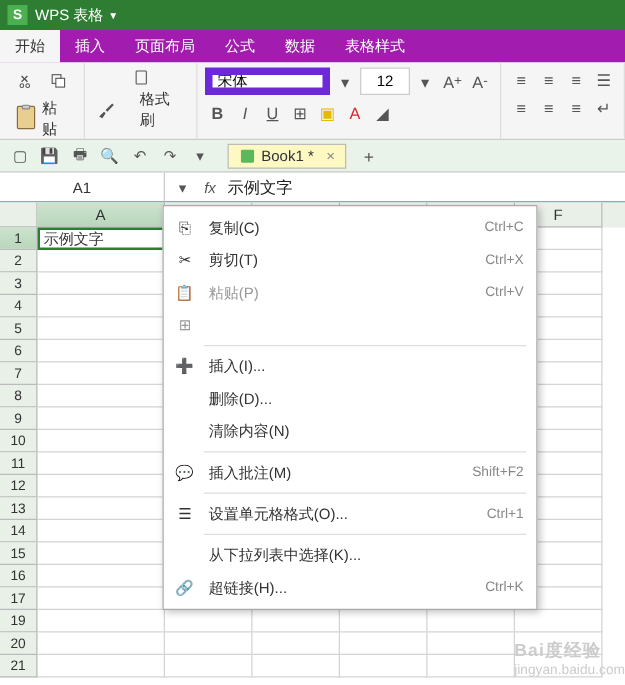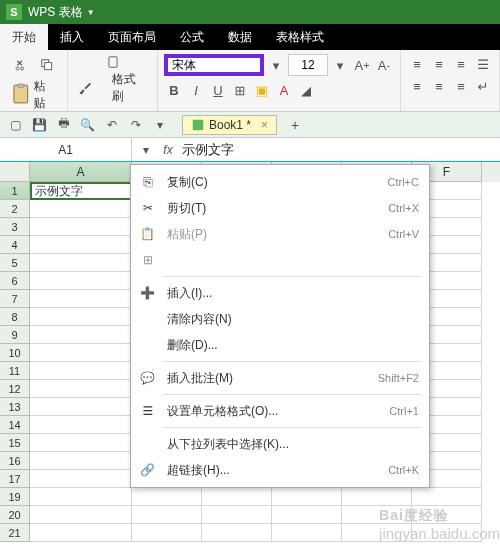--- a/index.html
+++ b/index.html
@@ -4,35 +4,35 @@
   <style>
     * { box-sizing: border-box; margin: 0; padding: 0; }
     body { font-family: "Microsoft YaHei", sans-serif; font-size: 12px; color: #333; background: #fff; width: 500px; height: 548px; overflow: hidden; position: relative; }
     
     
     .titlebar { background: #2e7d32; color: white; height: 24px; display: flex; align-items: center; padding: 0 6px; }
     .app-logo { background: #4caf50; color: white; width: 16px; height: 16px; font-weight: bold; display: flex; align-items: center; justify-content: center; font-size: 11px; margin-right: 6px; }
     .dropdown-arrow { margin-left: 4px; font-size: 8px; }
     
     
-    .menubar { background: #000000; color: white; height: 26px; display: flex; align-items: center; }
+    .menubar { background: #a21caf; color: white; height: 26px; display: flex; align-items: center; }
     .menu-item { padding: 0 12px; height: 100%; display: flex; align-items: center; cursor: pointer; }
     .menu-item.active { background: #f5f5f5; color: #333; }
     
     
     .ribbon { background: #f5f5f5; height: 62px; display: flex; border-bottom: 1px solid #ccc; }
     .ribbon-group { display: flex; align-items: center; padding: 4px 6px; border-right: 1px solid #ddd; }
     .ribbon-group.left { flex-direction: column; justify-content: space-between; }
     .ribbon-btn-row { display: flex; gap: 4px; }
     .ribbon-small-btn { width: 22px; height: 22px; display: flex; align-items: center; justify-content: center; cursor: pointer; color: #555; }
     .paste-btn { display: flex; flex-direction: row; align-items: center; padding: 2px 4px; cursor: pointer; }
     .paste-icon { width: 24px; height: 24px; }
     .format-brush { display: flex; align-items: center; gap: 18px; padding: 2px 4px; cursor: pointer; }
     .font-row { display: flex; gap: 2px; margin-bottom: 4px; align-items: center; }
-    .font-select { width: 100px; height: 22px; border: 4px solid #6d28d9; font-size: 12px; padding: 0 4px; }
+    .font-select { width: 100px; height: 22px; border: 6px solid #6d28d9; font-size: 12px; padding: 0 4px; }
     .size-select { width: 40px; height: 22px; border: 1px solid #ccc; font-size: 12px; text-align: center; }
     .fmt-btn { width: 20px; height: 20px; display: flex; align-items: center; justify-content: center; cursor: pointer; color: #555; font-size: 13px; }
     .fmt-btn.bold { font-weight: bold; }
     .fmt-btn.italic { font-style: italic; }
     .fmt-btn.underline { text-decoration: underline; }
     .align-group { display: flex; flex-direction: column; gap: 2px; }
     .align-row { display: flex; gap: 2px; }
     
     
     .quick-access { background: #eaf3ea; height: 26px; display: flex; align-items: center; padding: 0 6px; gap: 4px; border-bottom: 1px solid #ccc; }
@@ -67,21 +67,21 @@
     .context-menu { position: absolute; top: 164px; left: 130px; width: 300px; background: #fff; border: 1px solid #aaa; box-shadow: 2px 2px 6px rgba(0,0,0,0.25); padding: 4px 0; }
     .ctx-item { display: flex; align-items: center; height: 26px; padding: 0 10px 0 36px; position: relative; cursor: pointer; }
     .ctx-item.disabled { color: #999; cursor: default; }
     .ctx-icon { position: absolute; left: 8px; width: 18px; height: 18px; display: flex; align-items: center; justify-content: center; }
     .ctx-label { flex: 1; }
     .ctx-shortcut { color: #888; font-size: 11px; }
     .ctx-sep { height: 1px; background: #ddd; margin: 3px 8px 3px 32px; }
     
     
     .watermark { position: absolute; right: 0; bottom: 6px; color: #ccc; font-size: 14px; font-weight: bold; letter-spacing: 1px; }
-    .watermark-sub { font-size: 15px; font-weight: normal; display: block; letter-spacing: 0; }
+    .watermark-sub { font-size: 11px; font-weight: normal; display: block; letter-spacing: 0; }
   </style>
 </head>
 <body>
 
 <div class="titlebar">
   <div class="app-logo">S</div>
   <span>WPS 表格</span>
   <span class="dropdown-arrow">▼</span>
 </div>
 
@@ -406,24 +406,24 @@
   </div>
   <div class="ctx-item disabled">
     <span class="ctx-icon">⊞</span>
   </div>
   <div class="ctx-sep"></div>
   <div class="ctx-item">
     <span class="ctx-icon">➕</span>
     <span class="ctx-label">插入(I)...</span>
   </div>
   <div class="ctx-item">
+    <span class="ctx-label">删除(D)...</span>
+  </div>
+  <div class="ctx-item">
     <span class="ctx-label">清除内容(N)</span>
-  </div>
-  <div class="ctx-item">
-    <span class="ctx-label">删除(D)...</span>
   </div>
   <div class="ctx-sep"></div>
   <div class="ctx-item">
     <span class="ctx-icon">💬</span>
     <span class="ctx-label">插入批注(M)</span>
     <span class="ctx-shortcut">Shift+F2</span>
   </div>
   <div class="ctx-sep"></div>
   <div class="ctx-item">
     <span class="ctx-icon">☰</span>

